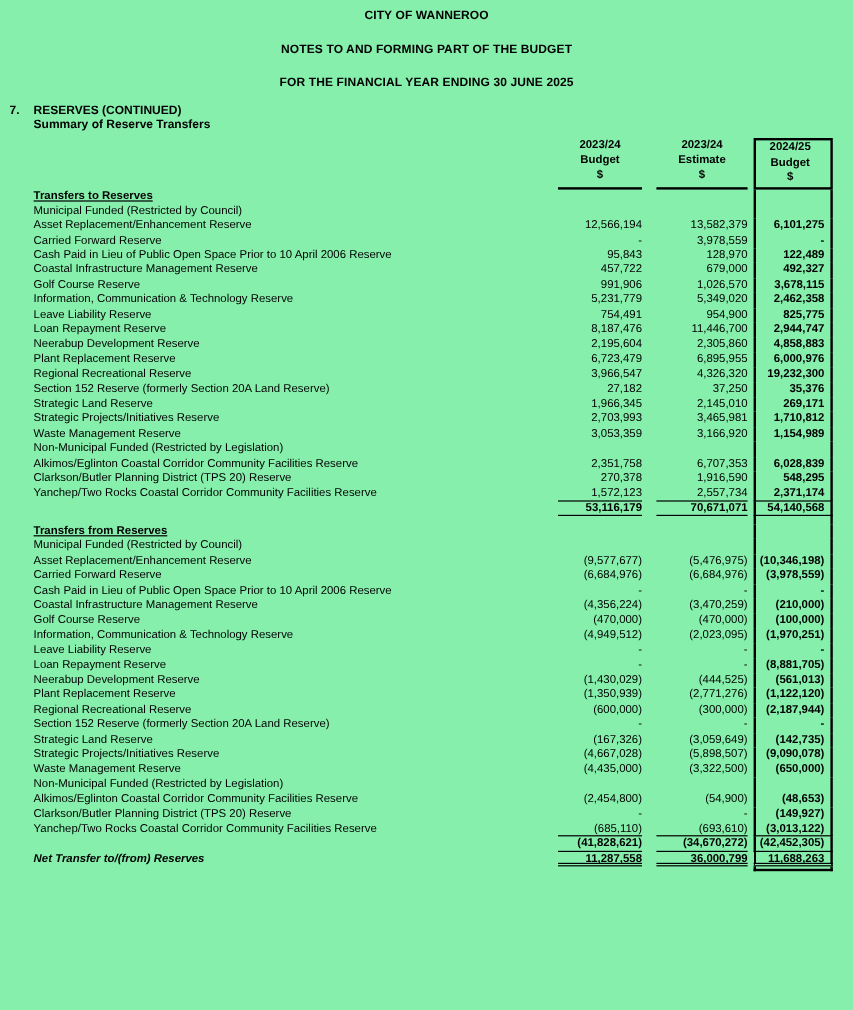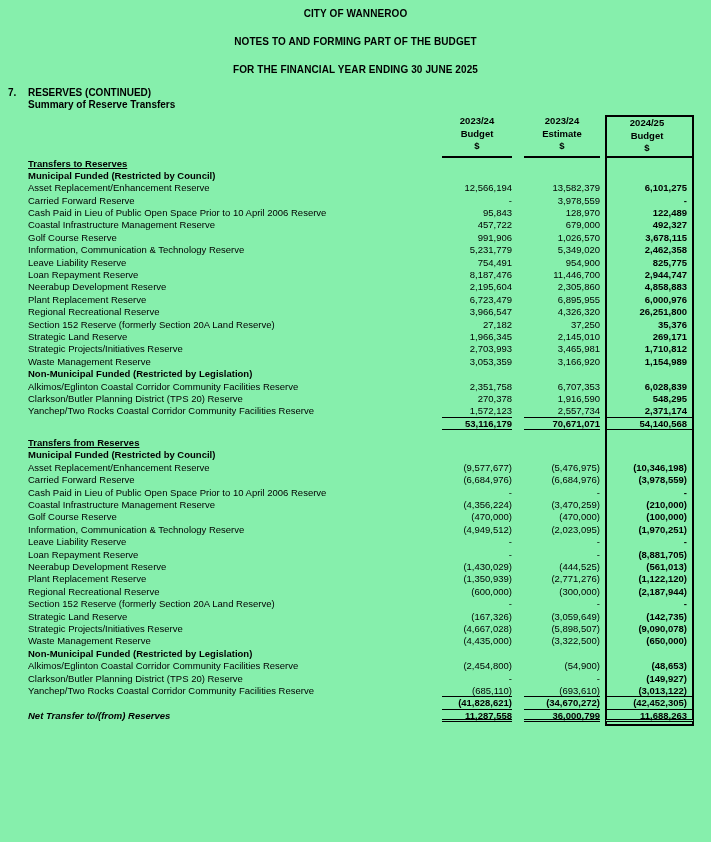--- a/index.html
+++ b/index.html
@@ -39,24 +39,24 @@
 
   .trow { display:flex; align-items:stretch; height:12.4px; }
   .trow.spacer { height:7px; }
   .trow.boxend { height:4px; }
   .trow.boxend .c2 { border-bottom:2px solid #000; }
 
   .lbl { flex:1; padding-left:28px; white-space:nowrap; overflow:hidden; line-height:12.4px; }
   .c { white-space:nowrap; text-align:right; line-height:12.4px; box-sizing:border-box; }
   .c0 { width:70px; }
   .c1 { width:76px; margin-left:12px; }
-  .c2 { width:89px; margin-left:5px; border-left:2px solid #000; border-right:2px solid #000; padding-right:5px; font-weight:bold; }
+  .c2 { width:66px; margin-left:5px; border-left:2px solid #000; border-right:2px solid #000; padding-right:5px; font-weight:bold; }
 
   .trow.section .lbl { font-weight:bold; text-decoration:underline; }
-  .trow.subsection .lbl { font-weight:bold; }
+  .trow.subsection .lbl { font-weight:normal; }
   .trow.total .c, .trow.net .c { font-weight:bold; }
   .trow.net .lbl { font-weight:bold;font-style:italic; }
 
   .trow.ul .c0, .trow.ul .c1, .trow.ul .c2 { border-bottom:1px solid #000; }
   .trow.dul .c0, .trow.dul .c1, .trow.dul .c2 { border-bottom:3px double #000; }
 </style>
 </head>
 <body>
 
 <div class="page">
@@ -162,21 +162,21 @@
         <div class="trow data">
           <div class="lbl">Plant Replacement Reserve</div>
           <div class="c c0">6,723,479</div>
           <div class="c c1">6,895,955</div>
           <div class="c c2">6,000,976</div>
         </div>
         <div class="trow data">
           <div class="lbl">Regional Recreational Reserve</div>
           <div class="c c0">3,966,547</div>
           <div class="c c1">4,326,320</div>
-          <div class="c c2">26,251,800</div>
+          <div class="c c2">19,232,300</div>
         </div>
         <div class="trow data">
           <div class="lbl">Section 152 Reserve (formerly Section 20A Land Reserve)</div>
           <div class="c c0">27,182</div>
           <div class="c c1">37,250</div>
           <div class="c c2">35,376</div>
         </div>
         <div class="trow data">
           <div class="lbl">Strategic Land Reserve</div>
           <div class="c c0">1,966,345</div>

